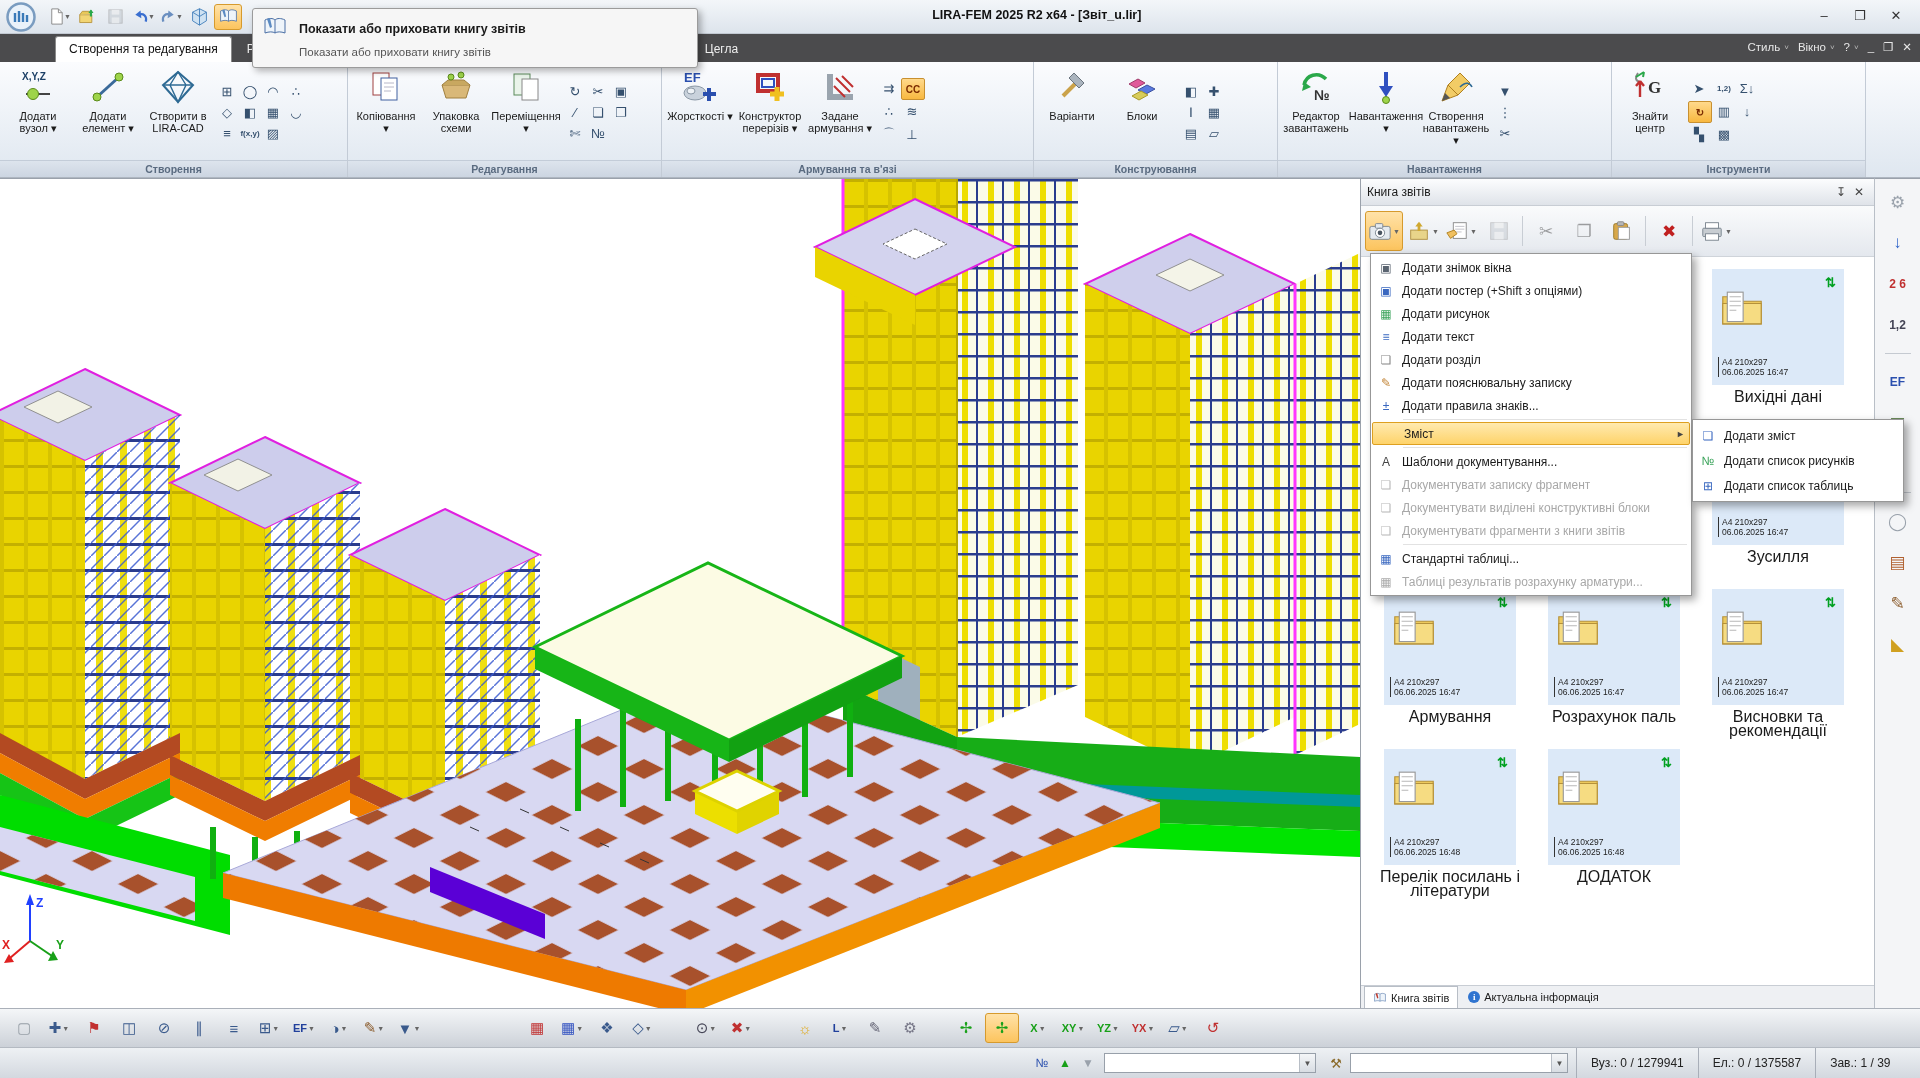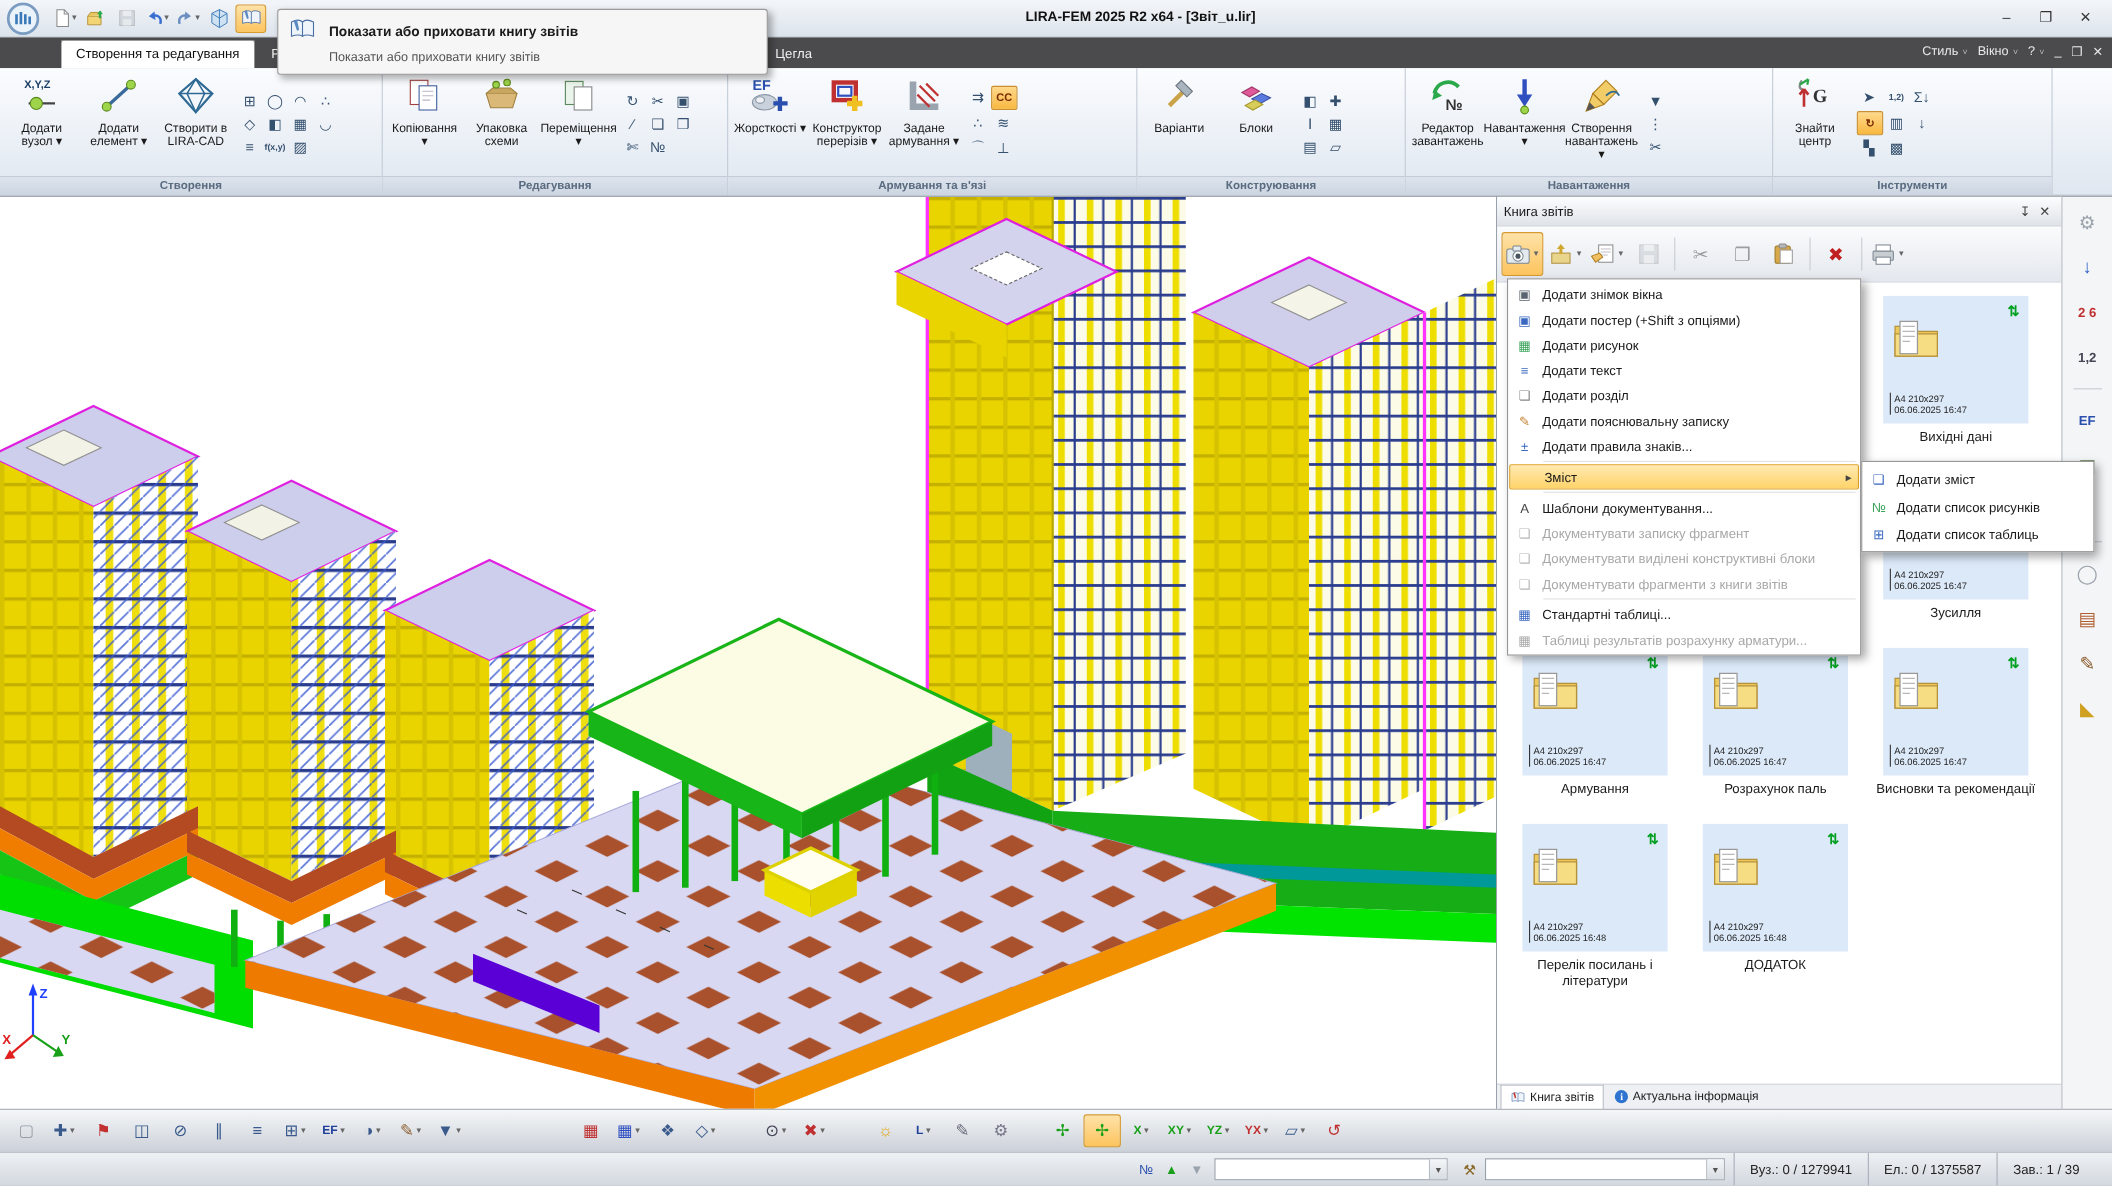--- a/index.html
+++ b/index.html
@@ -66,21 +66,21 @@
   .ptool.disabled{opacity:.4;}
   .ptool .qdd{margin-left:1px;}
   .ptool-sep{width:1px;height:30px;background:#c8cdd4;margin:0 3px;}
   .panel-body{flex:1;background:#fff;position:relative;overflow:hidden;}
   .cards{display:grid;grid-template-columns:repeat(3,150px);grid-auto-rows:158px;column-gap:14px;row-gap:2px;padding:12px 0 0 14px;}
   .card{display:flex;flex-direction:column;align-items:center;}
   .thumb{width:132px;height:116px;background:#dce9f8;position:relative;flex:0 0 auto;}
   .thumb svg.fold{position:absolute;left:4px;top:16px;width:52px;height:46px;}
   .thumb .upd{position:absolute;right:8px;top:6px;color:#00a020;font-weight:bold;font-size:13px;}
   .thumb .meta{position:absolute;left:6px;bottom:8px;font-size:8.5px;line-height:10px;color:#222;border-left:1px solid #333;padding-left:3px;}
-  .card .clabel{margin-top:5px;font-size:12px;text-align:center;line-height:14px;max-width:148px;}
+  .card .clabel{margin-top:5px;font-size:16px;text-align:center;line-height:14px;max-width:148px;}
   .panel-tabs{height:22px;flex:0 0 auto;display:flex;align-items:center;background:#eef0f3;border-top:1px solid #c8cdd4;font-size:11px;padding-left:3px;gap:2px;}
   .ptab{display:flex;align-items:center;gap:4px;padding:2px 8px;height:18px;}
   .ptab.active{background:#fff;border:1px solid #b8bec6;border-bottom:none;}
   .ptab svg{width:14px;height:12px;}
   .iinfo{width:12px;height:12px;border-radius:50%;background:#2f74d0;color:#fff;font-size:9px;font-weight:bold;
     display:flex;align-items:center;justify-content:center;font-family:"Liberation Serif",serif;}
   
   .rightstrip{position:absolute;left:1874px;top:0;width:46px;height:830px;background:#f4f5f7;
     border-left:1px solid #b9bfc7;border-top:1px solid #9aa1ab;box-sizing:border-box;
     display:flex;flex-direction:column;align-items:center;padding-top:10px;gap:15px;}

